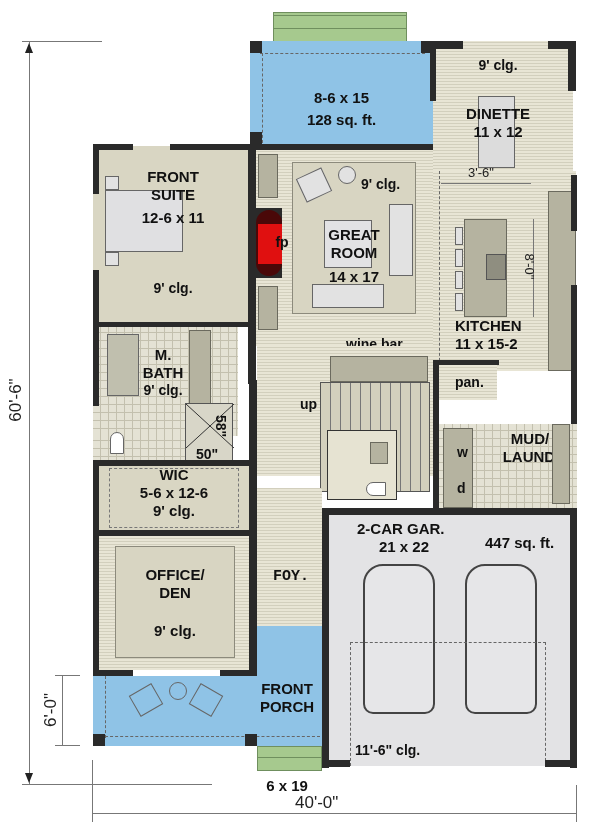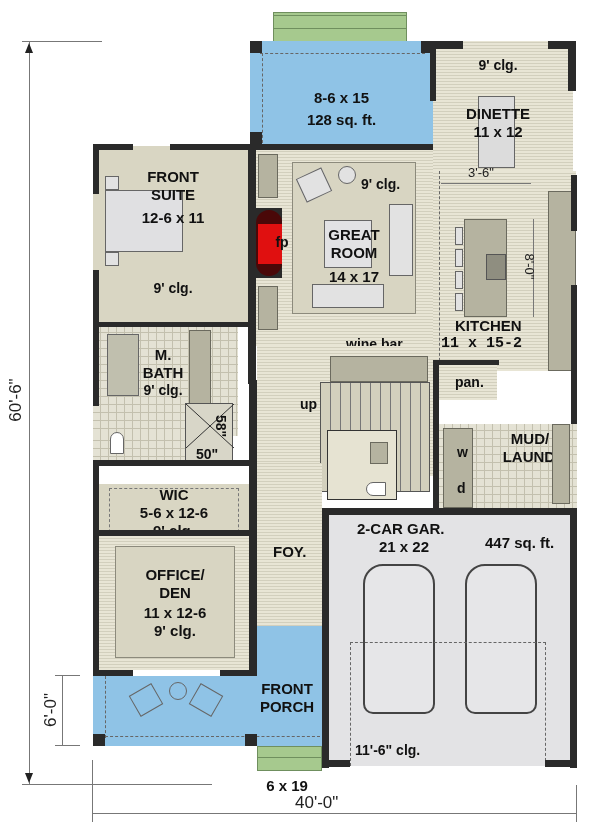--- a/index.html
+++ b/index.html
@@ -115,21 +115,21 @@
   <div class="abs furn" style="left:22px;top:56px;width:8px;height:18px;"></div>
   <div class="abs furn" style="left:22px;top:78px;width:8px;height:18px;"></div>
   <div class="abs furn" style="left:22px;top:100px;width:8px;height:18px;"></div>
   <div class="abs furn" style="left:22px;top:122px;width:8px;height:18px;"></div>
   <div class="abs cab" style="left:31px;top:48px;width:43px;height:98px;"></div>
   <div class="abs" style="left:53px;top:83px;width:20px;height:26px;background:#8f8e80;border:1px solid #555;"></div>
   <div class="abs line" style="left:100px;top:48px;width:1px;height:98px;"></div>
   <div class="abs dim small" style="left:84px;top:88px;transform:rotate(90deg);font-size:13px;">8'-0"</div>
   <div class="abs cab" style="left:115px;top:20px;width:28px;height:180px;"></div>
   <div class="abs label" style="left:22px;top:146px;">KITCHEN</div>
-  <div class="abs label" style="left:8px;top:164px;font-family:Liberation Mono, monospace;">11 x 15-2</div>
+  <div class="abs label" style="left:22px;top:164px;">11 x 15-2</div>
 </div>
 <div class="abs wall" style="left:571px;top:175px;width:6px;height:56px;"></div>
 <div class="abs wall" style="left:571px;top:285px;width:6px;height:250px;"></div>
 
 <div class="abs tile" style="left:93px;top:326px;width:145px;height:110px;">
   <div class="abs furn" style="left:14px;top:8px;width:32px;height:62px;background:#c0bfae;"></div>
   <div class="abs cab" style="left:96px;top:4px;width:22px;height:80px;"></div>
   <div class="abs label" style="left:40px;width:60px;top:20px;">M.</div>
   <div class="abs label" style="left:40px;width:60px;top:38px;">BATH</div>
   <div class="abs label small" style="left:40px;width:60px;top:56px;">9' clg.</div>
@@ -141,21 +141,21 @@
       <line x1="48" y1="0" x2="0" y2="44" stroke="#333"></line>
     </svg>
   <div class="abs label small" style="left:10px;top:42px;">50"</div>
   <div class="abs label small" style="left:24px;top:14px;transform:rotate(90deg);">58"</div>
 </div>
 <div class="abs tile" style="left:93px;top:436px;width:92px;height:28px;"></div>
 <div class="abs furn" style="left:110px;top:432px;width:14px;height:22px;border-radius:7px 7px 0 0;background:#fff;"></div>
 <div class="abs wall" style="left:93px;top:326px;width:6px;height:80px;"></div>
 <div class="abs wall" style="left:93px;top:322px;width:160px;height:5px;"></div>
 
-<div class="abs carpet" style="left:99px;top:464px;width:150px;height:68px;margin-top:20px;">
+<div class="abs carpet" style="left:99px;top:464px;width:150px;height:68px;">
   <div class="abs" style="left:10px;top:4px;width:130px;height:60px;border:1px dashed #777;"></div>
   <div class="abs label" style="left:0;width:150px;top:2px;">WIC</div>
   <div class="abs label" style="left:0;width:150px;top:20px;">5-6 x 12-6</div>
   <div class="abs label" style="left:0;width:150px;top:38px;">9' clg.</div>
 </div>
 <div class="abs wall" style="left:93px;top:460px;width:160px;height:6px;"></div>
 <div class="abs wall" style="left:93px;top:460px;width:6px;height:80px;"></div>
 <div class="abs wall" style="left:93px;top:530px;width:165px;height:6px;"></div>
 <div class="abs wall" style="left:249px;top:380px;width:8px;height:320px;"></div>
 
@@ -192,29 +192,28 @@
   <div class="abs" style="left:138px;top:50px;width:72px;height:150px;border:2px solid #444;border-radius:20px 20px 10px 10px;background:#e6e6e8;"></div>
   <div class="abs" style="left:23px;top:128px;width:196px;height:124px;border:1px dashed #666;border-bottom:none;"></div>
   <div class="abs label small" style="left:28px;top:228px;">11'-6" clg.</div>
 </div>
 <div class="abs wall" style="left:322px;top:508px;width:255px;height:7px;"></div>
 <div class="abs wall" style="left:322px;top:508px;width:7px;height:260px;"></div>
 <div class="abs wall" style="left:570px;top:508px;width:7px;height:260px;"></div>
 <div class="abs wall" style="left:322px;top:760px;width:28px;height:7px;"></div>
 <div class="abs wall" style="left:545px;top:760px;width:32px;height:7px;"></div>
 
-<div class="abs floor" style="left:257px;top:463px;width:65px;height:168px;">
+<div class="abs floor" style="left:257px;top:488px;width:65px;height:168px;font-family:Liberation Mono, monospace;">
   <div class="abs label" style="left:16px;top:80px;">FOY.</div>
 </div>
 
 <div class="abs floor" style="left:99px;top:536px;width:150px;height:134px;">
   <div class="abs rug" style="left:16px;top:10px;width:120px;height:112px;"></div>
   <div class="abs label" style="left:16px;width:120px;top:30px;">OFFICE/</div>
   <div class="abs label" style="left:16px;width:120px;top:48px;">DEN</div>
-  <div class="abs label" style="left:16px;width:120px;top:68px;">11 x 12-6</div>
   <div class="abs label" style="left:16px;width:120px;top:86px;">9' clg.</div>
 </div>
 <div class="abs wall" style="left:93px;top:536px;width:6px;height:140px;"></div>
 <div class="abs wall" style="left:93px;top:670px;width:40px;height:6px;"></div>
 <div class="abs wall" style="left:220px;top:670px;width:37px;height:6px;"></div>
 
 <div class="abs porch" style="left:93px;top:676px;width:229px;height:70px;">
   <div class="abs dash-h" style="left:12px;top:60px;width:215px;"></div>
   <div class="abs dash-v" style="left:12px;top:0;height:62px;"></div>
   <div class="abs furn" style="left:40px;top:12px;width:26px;height:24px;background:transparent;transform:rotate(-30deg);"></div>

